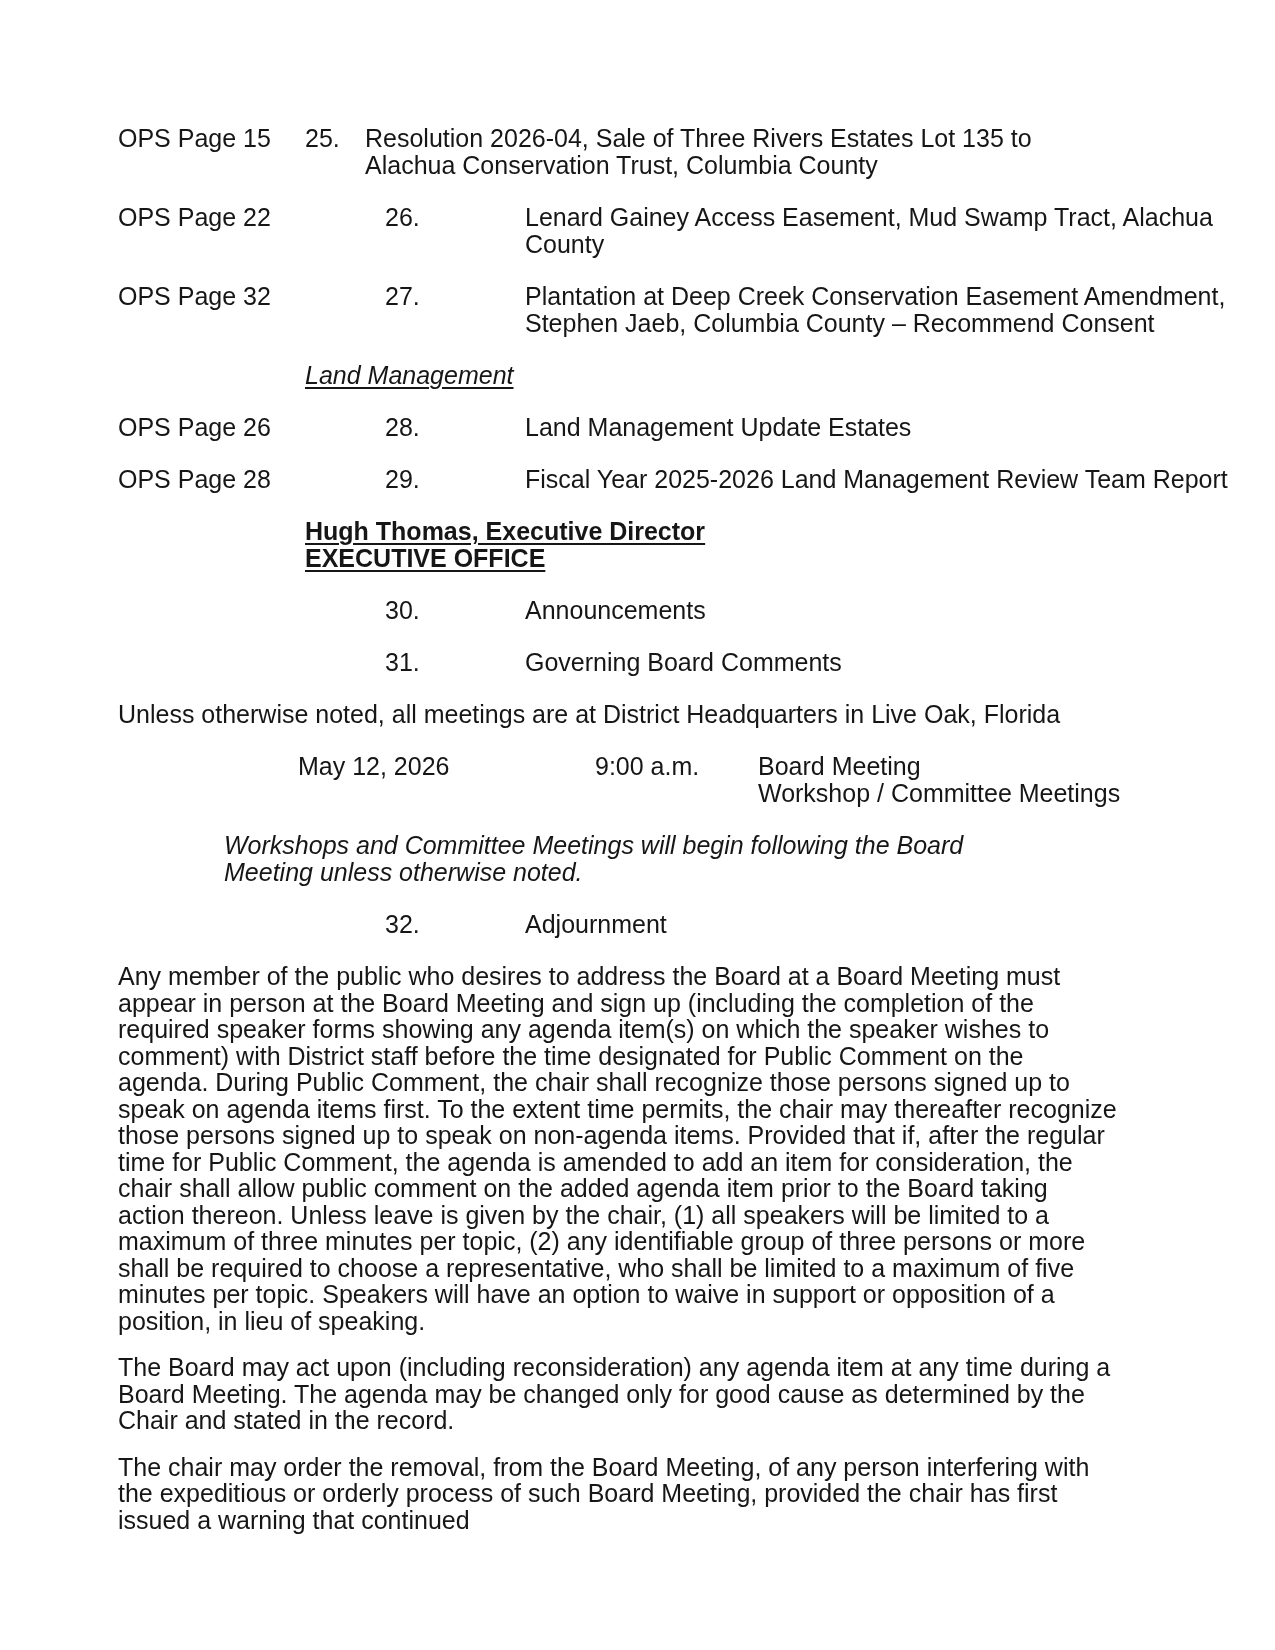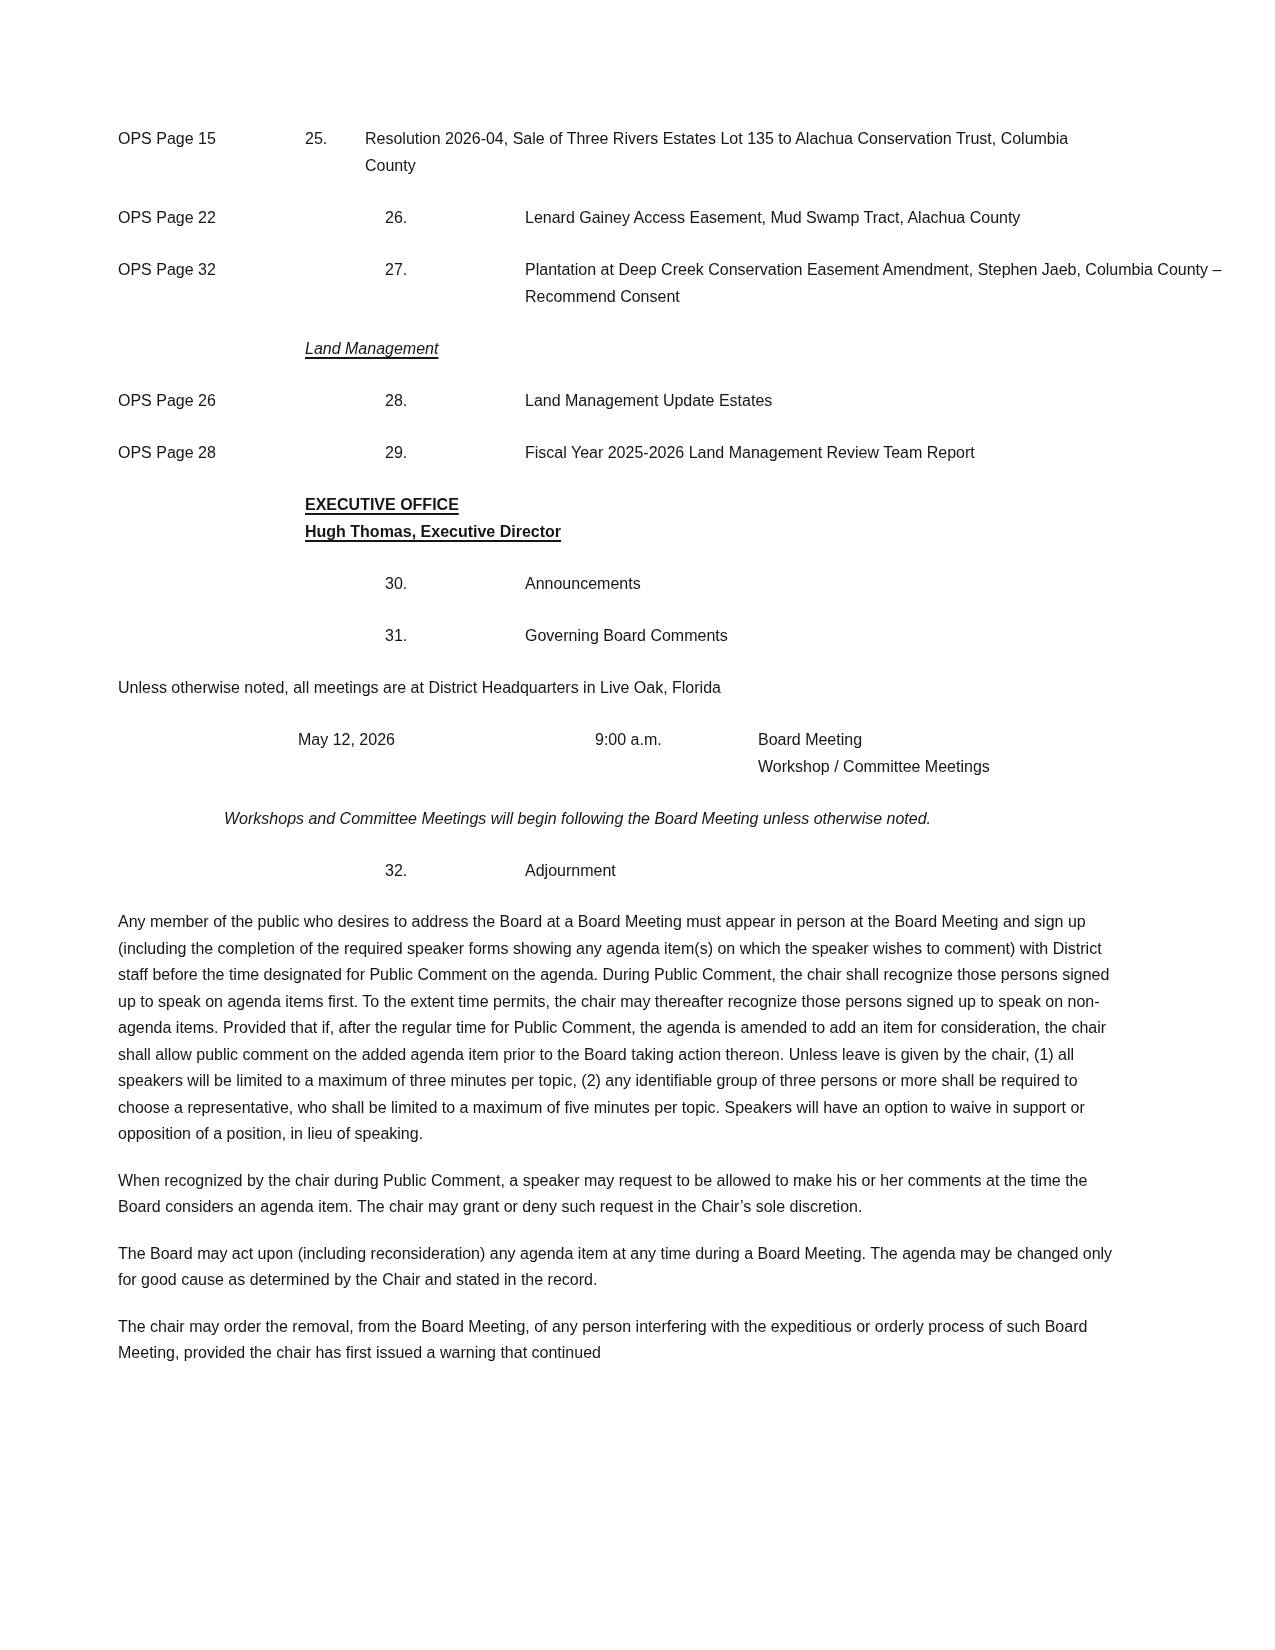--- a/index.html
+++ b/index.html
@@ -4,21 +4,21 @@
 <style>
   html,body{margin:0;padding:0;background:#e8e8e8;}
   .page{
     position:relative;
     width:1275px;
     height:1650px;
     margin:0 auto;
     background:#ffffff;
     color:#161616;
     font-family:"Liberation Sans","DejaVu Sans",sans-serif;
-    font-size:16px;
+    font-size:25px;
     line-height:27px;
     box-sizing:border-box;
     padding:125px 0 0 118px;
     overflow:hidden;
   }
   .item-row{display:flex;align-items:flex-start;}
   .col-page{width:187px;flex:0 0 187px;}
   .col-num{width:60px;flex:0 0 60px;}
   .col-text{width:750px;flex:0 0 750px;}
   .b{font-weight:normal;}
@@ -87,22 +87,22 @@
     <div class="col-text">Land Management Update Estates</div>
   </div>
 
   <div class="item-row gap25">
     <div class="col-page">OPS Page 28</div>
     <div class="col-num">29.</div>
     <div class="col-text">Fiscal Year 2025-2026 Land Management Review Team Report</div>
   </div>
 
   <div class="heading heading-bold gap25">
+    <div><span class="u">Hugh Thomas, Executive Director</span></div>
     <div><span class="u">EXECUTIVE OFFICE</span></div>
-    <div><span class="u">Hugh Thomas, Executive Director</span></div>
   </div>
 
   <div class="item-row gap25">
     <div class="col-page"></div>
     <div class="col-num">30.</div>
     <div class="col-text">Announcements</div>
   </div>
 
   <div class="item-row gap25">
     <div class="col-page"></div>
@@ -123,17 +123,16 @@
 
   <div class="italic-note gap25">Workshops and Committee Meetings will begin following the Board Meeting unless otherwise noted.</div>
 
   <div class="item-row gap25">
     <div class="col-page"></div>
     <div class="col-num">32.</div>
     <div class="col-text">Adjournment</div>
   </div>
 
   <div class="para gap25">Any member of the public who desires to address the Board at a Board Meeting must appear in person at the Board Meeting and sign up (including the completion of the required speaker forms showing any agenda item(s) on which the speaker wishes to comment) with District staff before the time designated for Public Comment on the agenda. During Public Comment, the chair shall recognize those persons signed up to speak on agenda items first. To the extent time permits, the chair may thereafter recognize those persons signed up to speak on non-agenda items. Provided that if, after the regular time for Public Comment, the agenda is amended to add an item for consideration, the chair shall allow public comment on the added agenda item prior to the Board taking action thereon. Unless leave is given by the chair, (1) all speakers will be limited to a maximum of three minutes per topic, (2) any identifiable group of three persons or more shall be required to choose a representative, who shall be limited to a maximum of five minutes per topic. Speakers will have an option to waive in support or opposition of a position, in lieu of speaking.</div>
-  <div class="para gap20">When recognized by the chair during Public Comment, a speaker may request to be allowed to make his or her comments at the time the Board considers an agenda item. The chair may grant or deny such request in the Chair’s sole discretion.</div>
   <div class="para gap20">The Board may act upon (including reconsideration) any agenda item at any time during a Board Meeting. The agenda may be changed only for good cause as determined by the Chair and stated in the record.</div>
   <div class="para gap20">The chair may order the removal, from the Board Meeting, of any person interfering with the expeditious or orderly process of such Board Meeting, provided the chair has first issued a warning that continued</div>
 
 </div>
 
 </body></html>

